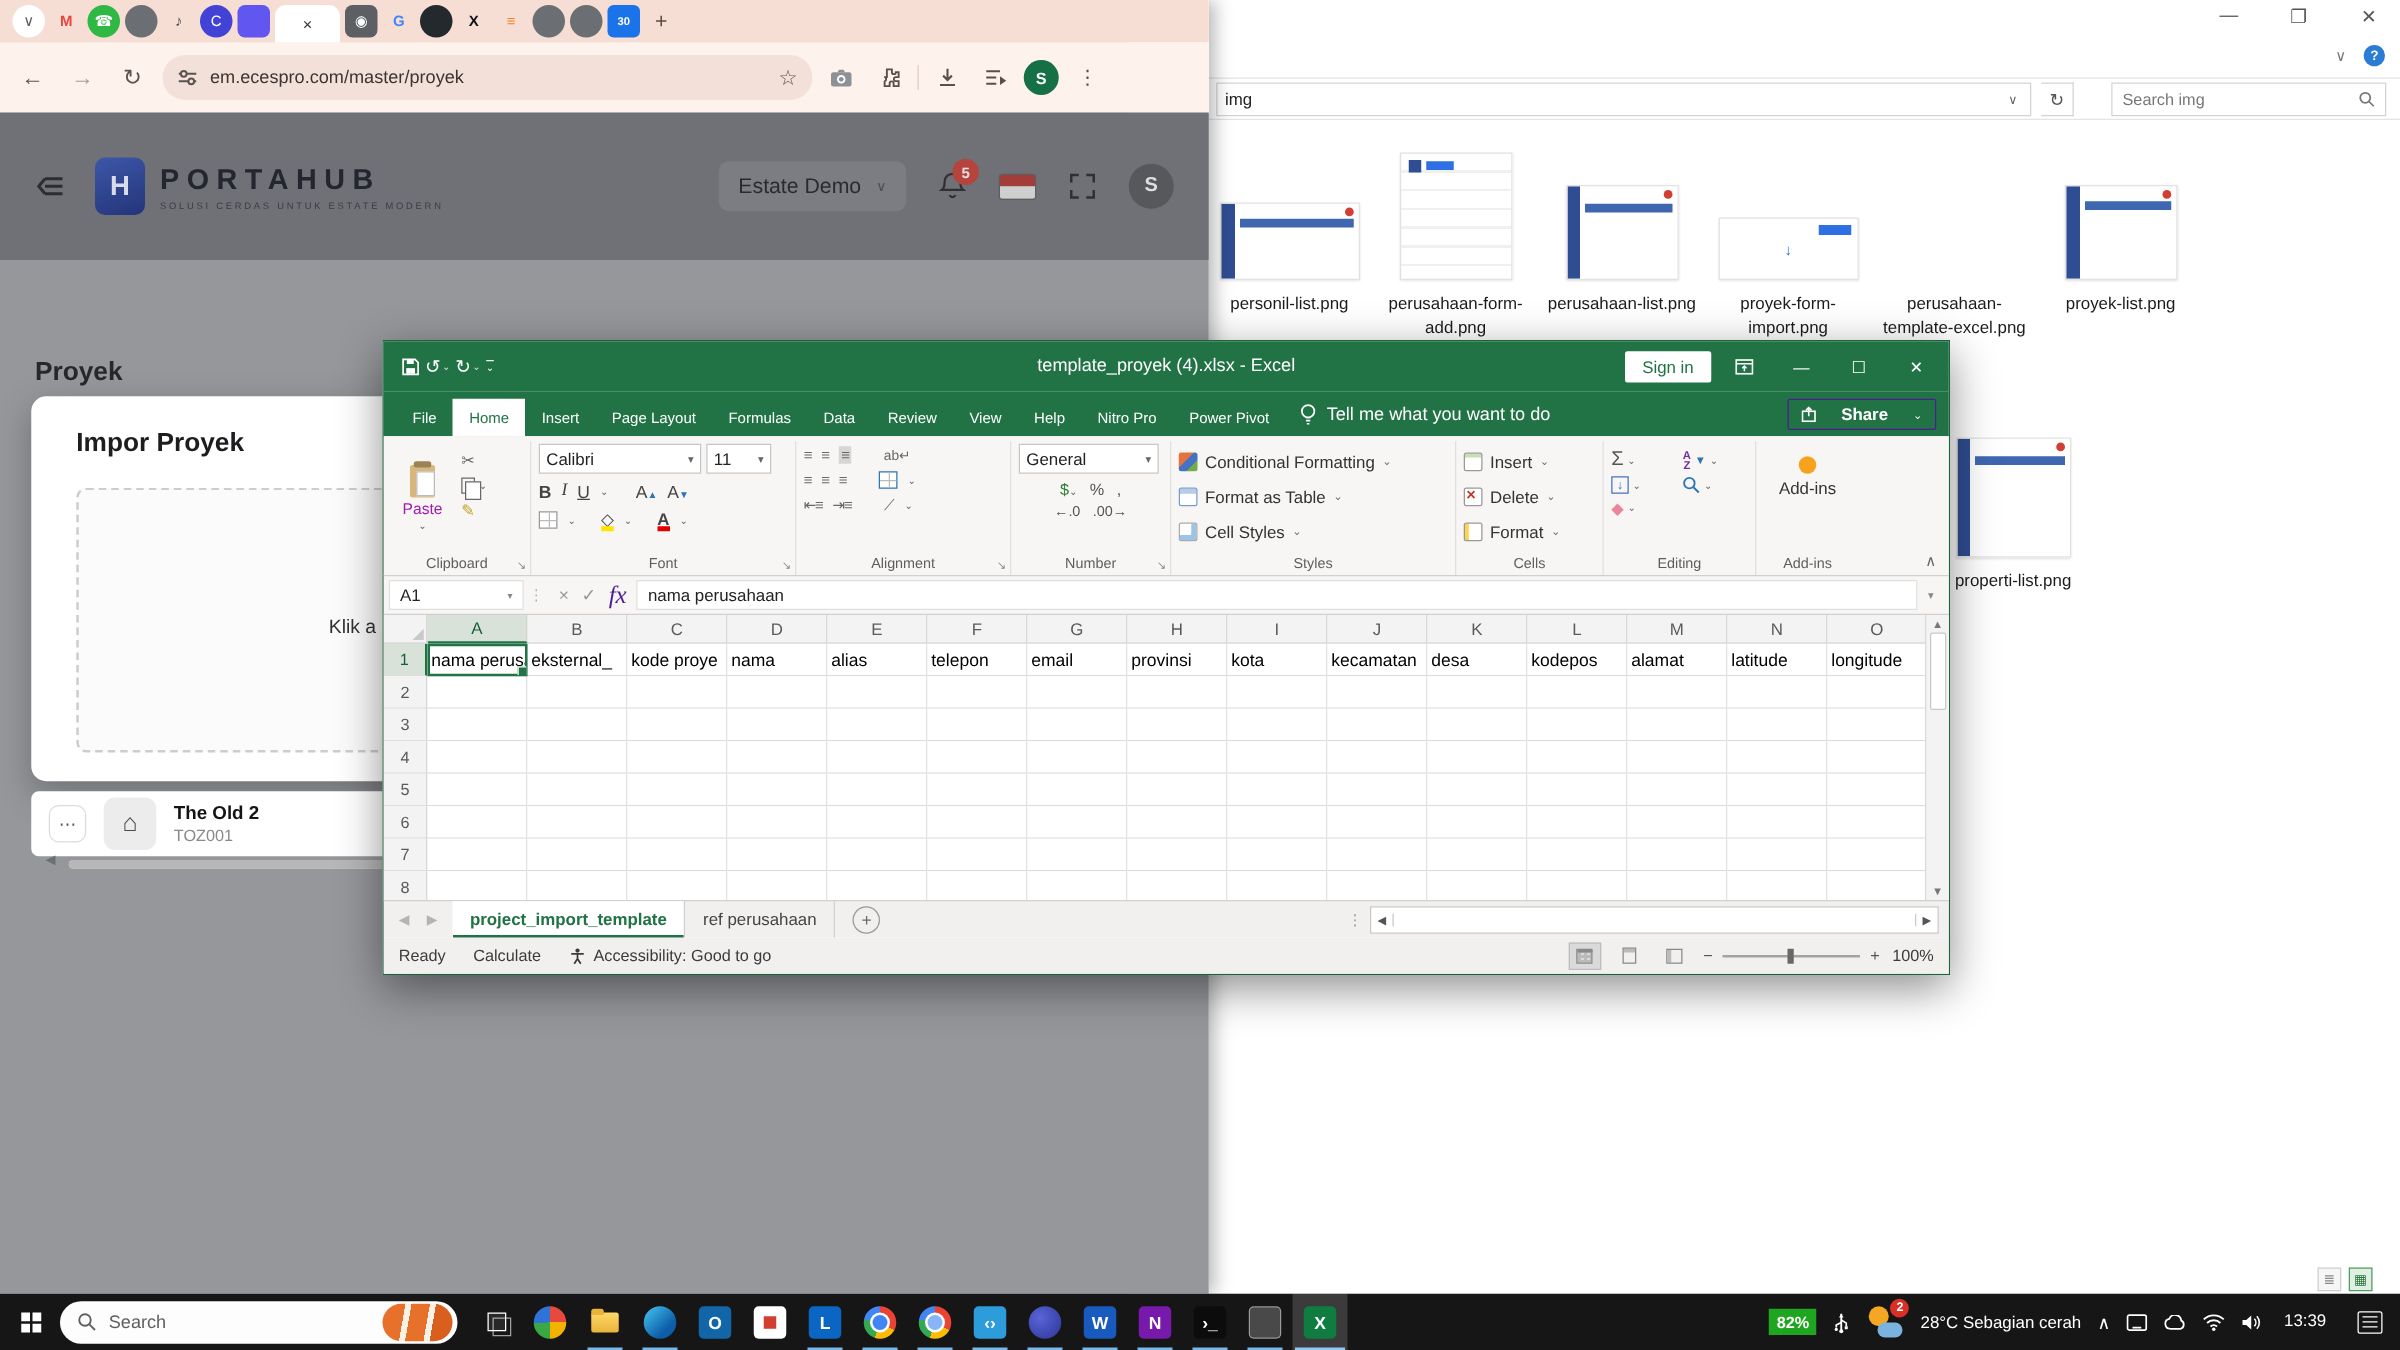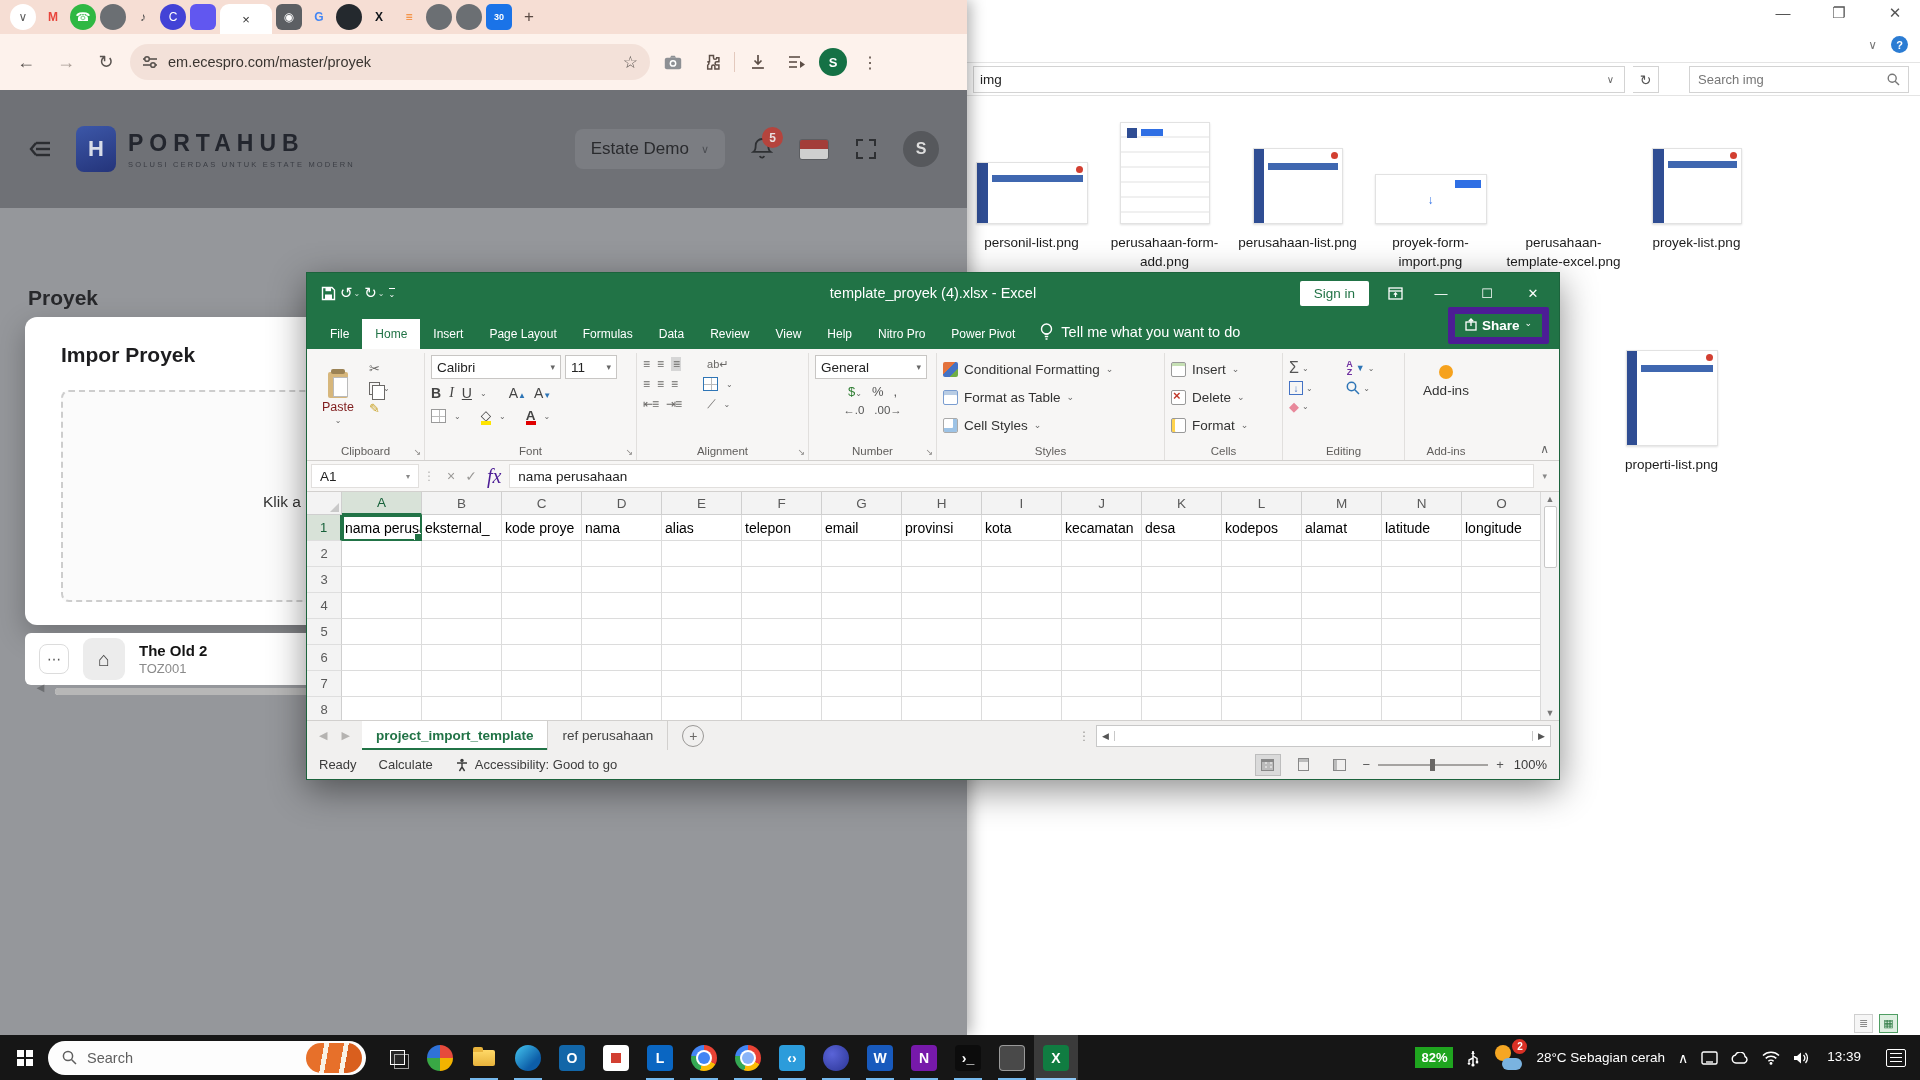--- a/index.html
+++ b/index.html
@@ -31,21 +31,21 @@
   .th.table2::after{content:"";position:absolute;left:14px;right:4px;top:14px;height:7px;background:#3f67b0;box-shadow:0 12px 0 -4px #e8ecf4,0 19px 0 -4px #f2f4f9,0 26px 0 -4px #e8ecf4,0 33px 0 -4px #f2f4f9,0 40px 0 -4px #e8ecf4,0 47px 0 -4px #f2f4f9,0 54px 0 -4px #e8ecf4,0 61px 0 -4px #f2f4f9;}
   .th.table2 .dot,.th.table .dot{position:absolute;top:3px;right:4px;width:7px;height:7px;border-radius:50%;background:#d23f31}
   .th.form{background:repeating-linear-gradient(#ffffff 0 13px,#f0f0f0 13px 15px)}
   .th.form::before{content:"";position:absolute;left:6px;top:5px;width:10px;height:10px;background:#2f4d93}
   .th.form::after{content:"";position:absolute;left:20px;top:6px;width:22px;height:7px;background:#2f6fe4}
   .th.import::before{content:"";position:absolute;right:5px;top:5px;width:26px;height:8px;background:#2f6fe4}
   .th.import::after{content:"↓";position:absolute;left:0;right:0;top:38%;text-align:center;color:#2f6fe4;font-size:12px;font-weight:700}
   .th.excel{background-image:repeating-linear-gradient(90deg,transparent 0 13px,#e4e4e4 13px 14px),repeating-linear-gradient(transparent 0 9px,#e4e4e4 9px 10px)}
   .th.excel::before{content:"";position:absolute;right:22px;top:22px;width:14px;height:9px;border:1.5px solid #1e7145;background:#eaf4ee}
   .th.excel::after{content:"";position:absolute;left:5px;bottom:8px;width:8px;height:8px;border-radius:50%;background:#d23f31}
-  .ex-item-row2{position:absolute;left:704px;top:340px;width:133px;display:flex;flex-direction:column;align-items:center}
+  .ex-item-row2{position:absolute;left:643px;top:340px;width:133px;display:flex;flex-direction:column;align-items:center}
   .ex-viewtoggles{position:absolute;right:22px;bottom:2px;display:flex;gap:6px;z-index:2}
   .ex-vt{width:19px;height:19px;border:1px solid #cfcfcf;background:#f6f6f6;color:#8a8a8a;font-size:11px;display:flex;align-items:center;justify-content:center}
   .ex-vt.sel{background:#dff0e2;border-color:#4f9e63;color:#2d7a43}
 
   
   .browser{position:absolute;left:0;top:0;width:967px;height:1035px;z-index:2;box-shadow:4px 0 14px rgba(0,0,0,.30)}
   .tabstrip{height:34px;background:#f6ded4;display:flex;align-items:center;padding-left:10px;gap:4px}
   .fav{width:26px;height:26px;border-radius:6px;display:flex;align-items:center;justify-content:center;font-size:12px;flex:0 0 auto}
   .fav.round{border-radius:50%}
   .fav.f-cal{font-size:9px;font-weight:700;border-radius:5px}
@@ -96,32 +96,32 @@
   .qat .qi{display:flex;align-items:center;color:#fff;font-size:15px;gap:1px}
   .qat .mini{font-size:8px;color:#cfe3d7}
   .x-title .ttl{position:absolute;left:0;right:0;text-align:center;font-size:14.5px;color:#fff;pointer-events:none}
   .x-title-right{margin-left:auto;display:flex;align-items:center;gap:6px;z-index:1}
   .signin{background:#fff;color:#217346;font-size:13.5px;padding:5px 14px;border-radius:2px}
   .x-ctrl{width:40px;height:30px;display:flex;align-items:center;justify-content:center;color:#fff;font-size:13px}
   .x-tabs{height:36px;background:#217346;display:flex;align-items:flex-end;padding-left:10px;flex:0 0 auto;position:relative}
   .rtab{padding:8px 13px;font-size:12px;color:#fff;flex:0 0 auto}
   .rtab.active{background:#fff;color:#217346}
   .tellme{display:flex;align-items:center;gap:8px;color:#fff;font-size:14.5px;padding:8px 12px}
-  .share-btn{position:absolute;right:10px;bottom:5px;border:7px solid #4c1d95;color:#fff;border-radius:2px;font-size:13.5px;font-weight:700;padding:4px 10px;display:flex;align-items:flex-start;gap:5px}
+  .share-btn{position:absolute;right:10px;bottom:5px;border:1px solid #4c1d95;color:#fff;border-radius:2px;font-size:13.5px;font-weight:700;padding:4px 10px;display:flex;align-items:center;gap:20px}
   .share-btn .dd{font-size:9px;font-weight:400}
   .ribbon{height:112px;background:#f7f6f5;border-bottom:1px solid #d2d0ce;display:flex;flex:0 0 auto;padding-top:4px;position:relative}
   .rgroup{display:flex;flex-direction:column;border-right:1px solid #e1dfdd;padding:2px 6px 0;position:relative}
   .rg-body{flex:1;display:flex;gap:6px}
   .rg-label{height:19px;font-size:11.5px;color:#605e5c;text-align:center;display:flex;align-items:center;justify-content:center;gap:4px}
   .launcher{position:absolute;right:3px;bottom:3px;font-size:9px;color:#8a8886}
   .paste-big{display:flex;flex-direction:column;align-items:center;justify-content:center;width:50px;gap:2px}
   .clip-ic{width:20px;height:26px;background:#d7b77c;border-radius:2px;position:relative}
   .clip-ic::before{content:"";position:absolute;left:3px;top:-3px;width:14px;height:5px;background:#9c8355;border-radius:2px}
   .clip-ic::after{content:"";position:absolute;left:5px;top:5px;width:13px;height:18px;background:#fff;border:1px solid #bbb}
-  .paste-lbl{font-size:12.5px;color:#7f1d1d}
+  .paste-lbl{font-size:12.5px;color:#a21caf}
   .mini-col{display:flex;flex-direction:column;justify-content:flex-start;gap:6px;padding-top:6px}
   .mini-ic{font-size:13px;color:#6a6866;display:flex;align-items:center;gap:3px}
   .copy-ic{width:11px;height:13px;border:1.3px solid #6a6866;position:relative;background:#f7f6f5}
   .copy-ic::before{content:"";position:absolute;left:2px;top:2px;width:11px;height:13px;border:1.3px solid #6a6866;background:#fff}
   .combo{background:#fff;border:1px solid #c8c6c4;height:24px;display:flex;align-items:center;font-size:13.5px;color:#222;padding:0 5px;justify-content:space-between}
   .combo .dd{font-size:9px;color:#666;margin-left:6px}
   .fontrow{display:flex;gap:4px}
   .btnrow{display:flex;align-items:center;gap:8px;margin-top:6px;font-size:14px;color:#444}
   .bi{font-weight:700}.it{font-style:italic;font-family:"Liberation Serif",serif}.un{text-decoration:underline}
   .dds{font-size:8px;color:#666}

